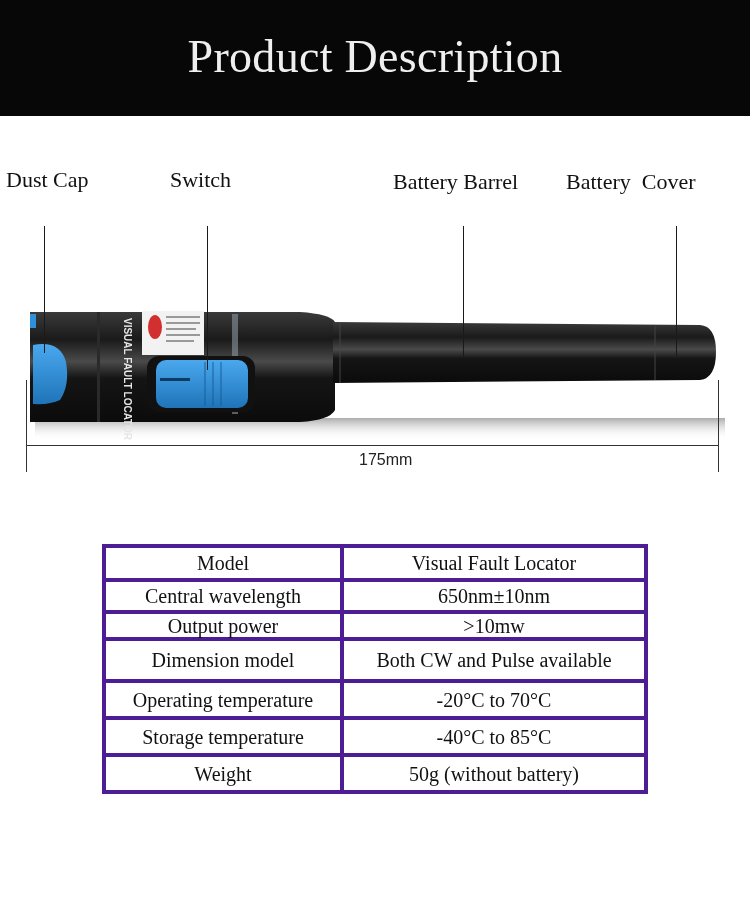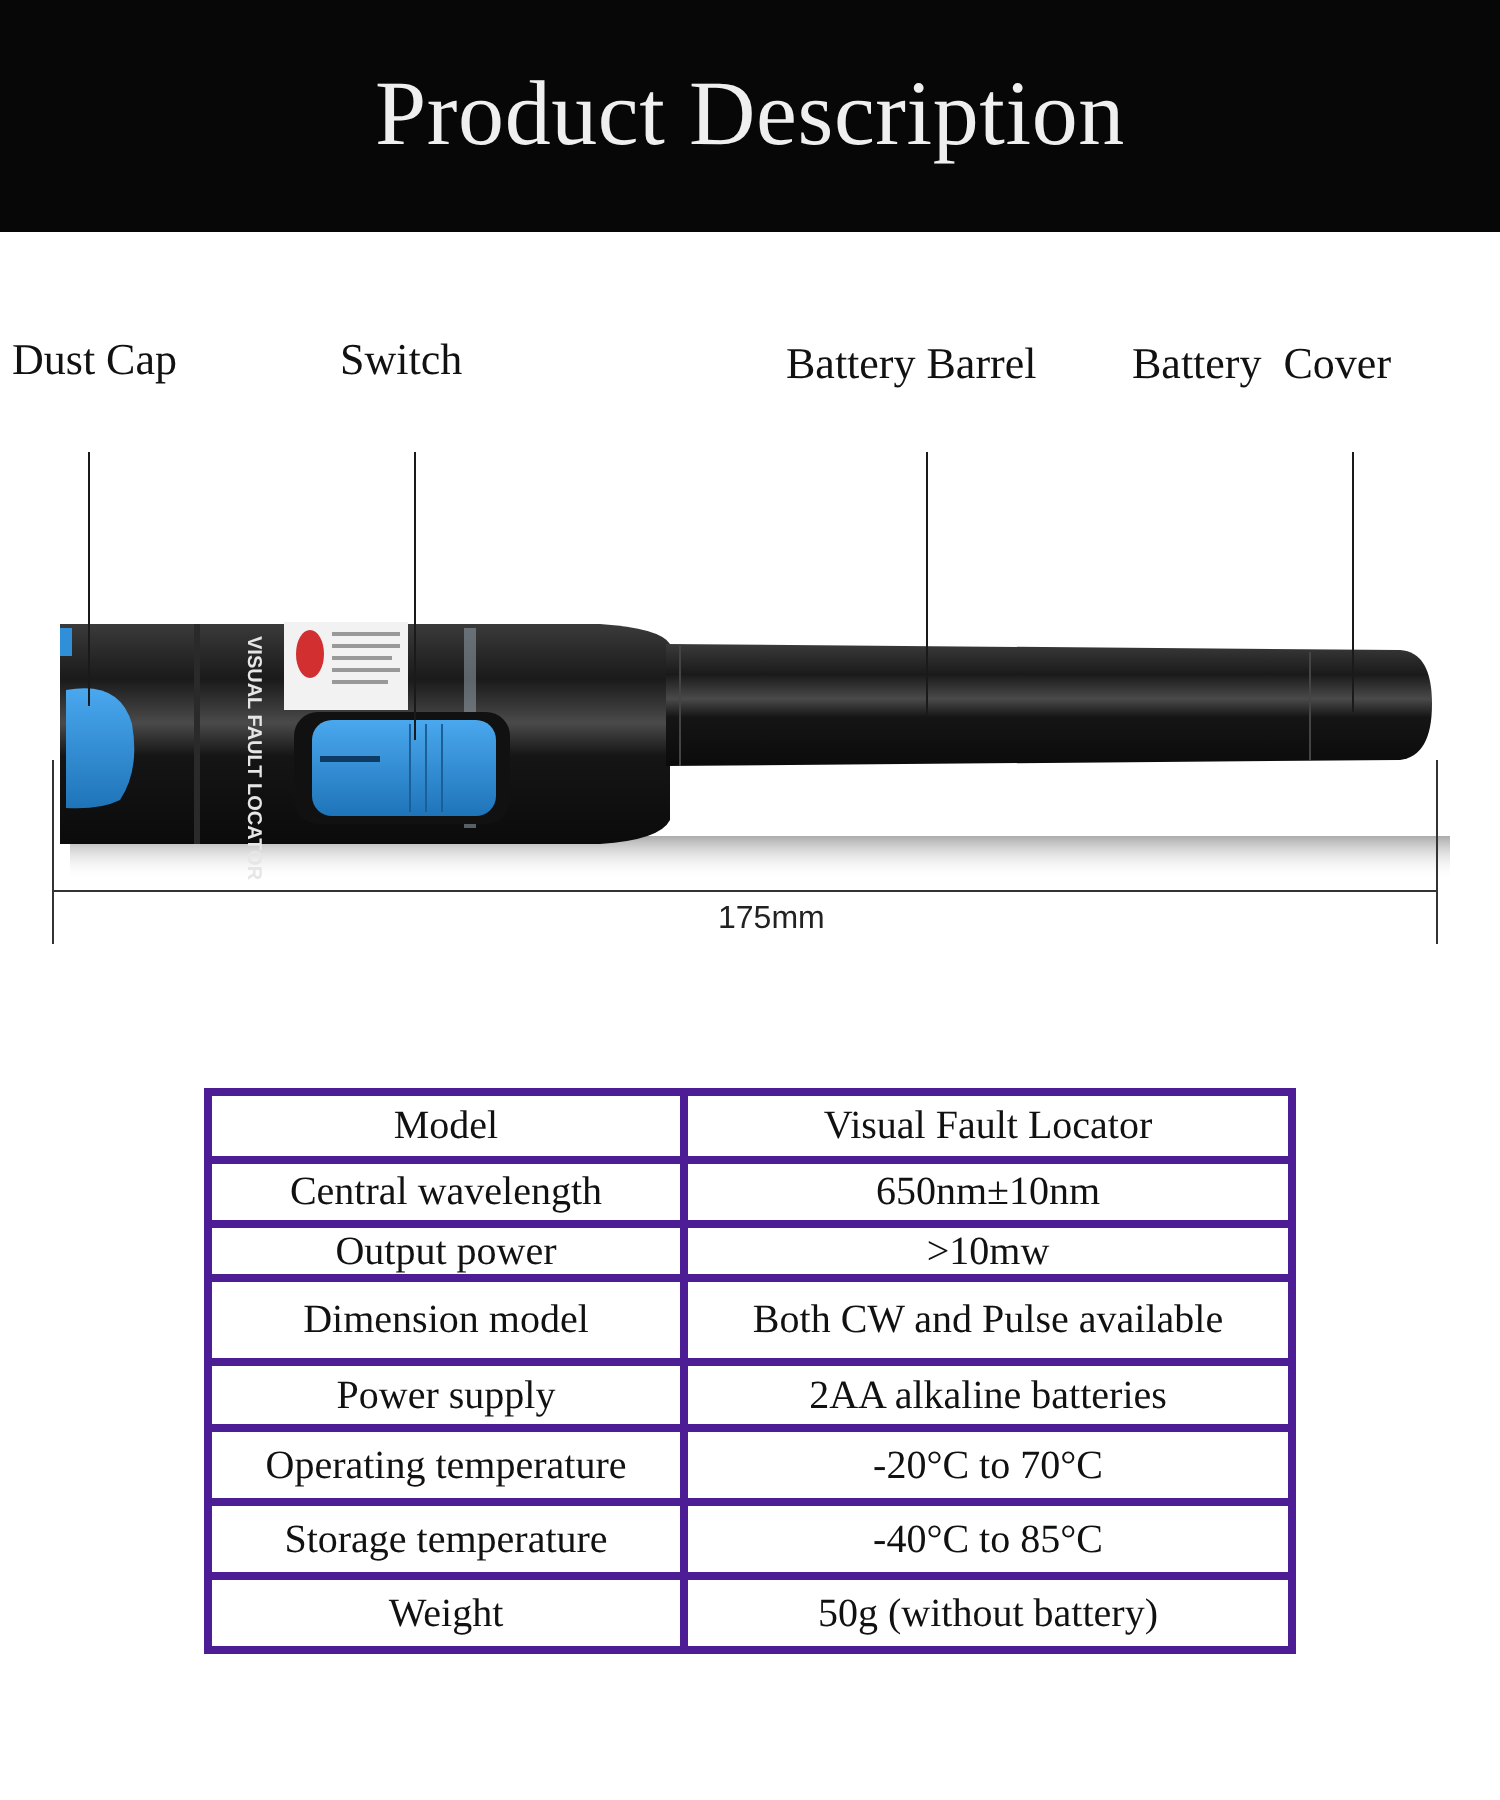--- a/index.html
+++ b/index.html
@@ -101,24 +101,20 @@
       <td>650nm±10nm</td>
     </tr>
     <tr style="height:27px;">
       <td class="k">Output power</td>
       <td>&gt;10mw</td>
     </tr>
     <tr style="height:42px;">
       <td class="k">Dimension model</td>
       <td>Both CW and Pulse available</td>
     </tr>
-    <tr style="height:33px;">
-      <td class="k">Power supply</td>
-      <td>2AA alkaline batteries</td>
-    </tr>
     <tr style="height:37px;">
       <td class="k">Operating temperature</td>
       <td>-20°C to 70°C</td>
     </tr>
     <tr style="height:37px;">
       <td class="k">Storage temperature</td>
       <td>-40°C to 85°C</td>
     </tr>
     <tr style="height:37px;">
       <td class="k">Weight</td>

